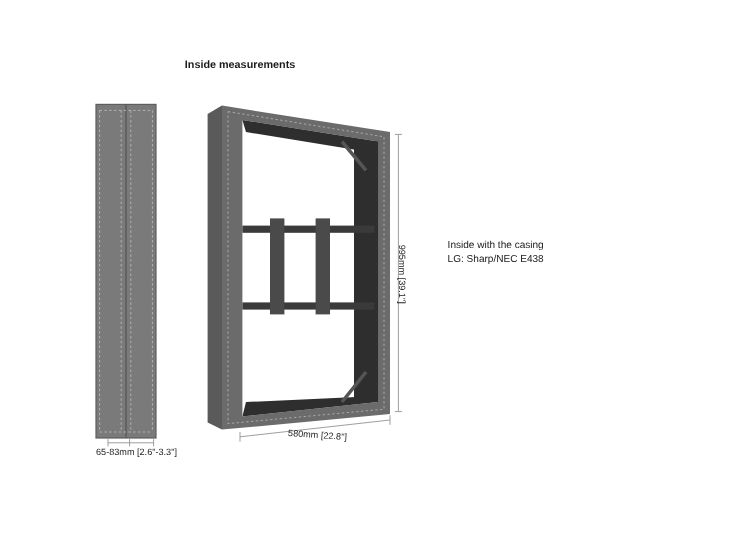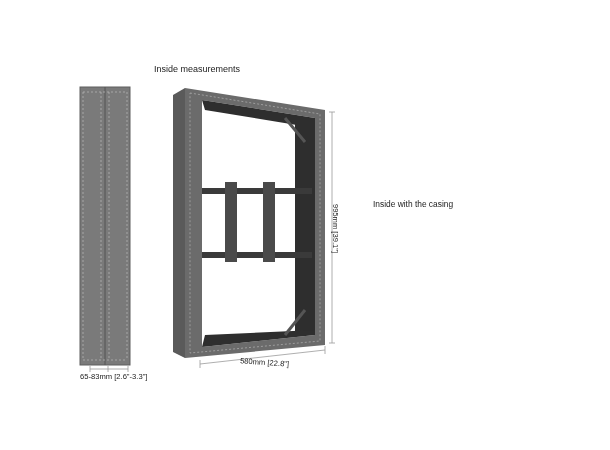--- a/index.html
+++ b/index.html
@@ -1,18 +1,18 @@
 <!DOCTYPE html>
 <html><head>
 <meta charset="utf-8">
 <style>
   html, body { margin:0; padding:0; background:#ffffff; }
   body { width:610px; height:450px; position:relative; overflow:hidden;
          font-family:"Liberation Sans", sans-serif; color:#1a1a1a; }
-  .title { position:absolute; left:154px; top:64px; font-size:9px; font-weight:normal; }
+  .title { position:absolute; left:154px; top:49px; font-size:9px; font-weight:bold; }
   .info { position:absolute; left:373px; top:199px; font-size:8.4px; line-height:10.6px; }
   .info .gap { height:10px; }
   .dim-label { position:absolute; font-size:7.6px; color:#222; white-space:nowrap; }
   .dim-w { left:240px; top:358px; transform:rotate(4deg); }
   .dim-d { left:80px; top:372px; }
   .dim-h { left:300px; top:224px; transform:rotate(90deg); transform-origin:center; width:70px; text-align:center; }
   svg { position:absolute; left:0; top:0; }
 </style>
 </head>
 <body>
@@ -75,14 +75,15 @@
     <line x1="329" y1="343" x2="335" y2="343"></line>
   </g>
 </svg>
 
 <div class="dim-label dim-w">580mm [22.8"]</div>
 <div class="dim-label dim-h">995mm [39.1"]</div>
 <div class="dim-label dim-d">65-83mm [2.6"-3.3"]</div>
 
 <div class="info">
   <div>Inside with the casing</div>
+  <div>LG: Sharp/NEC E438</div>
   <div class="gap"></div>
 </div>
 
 </body></html>

